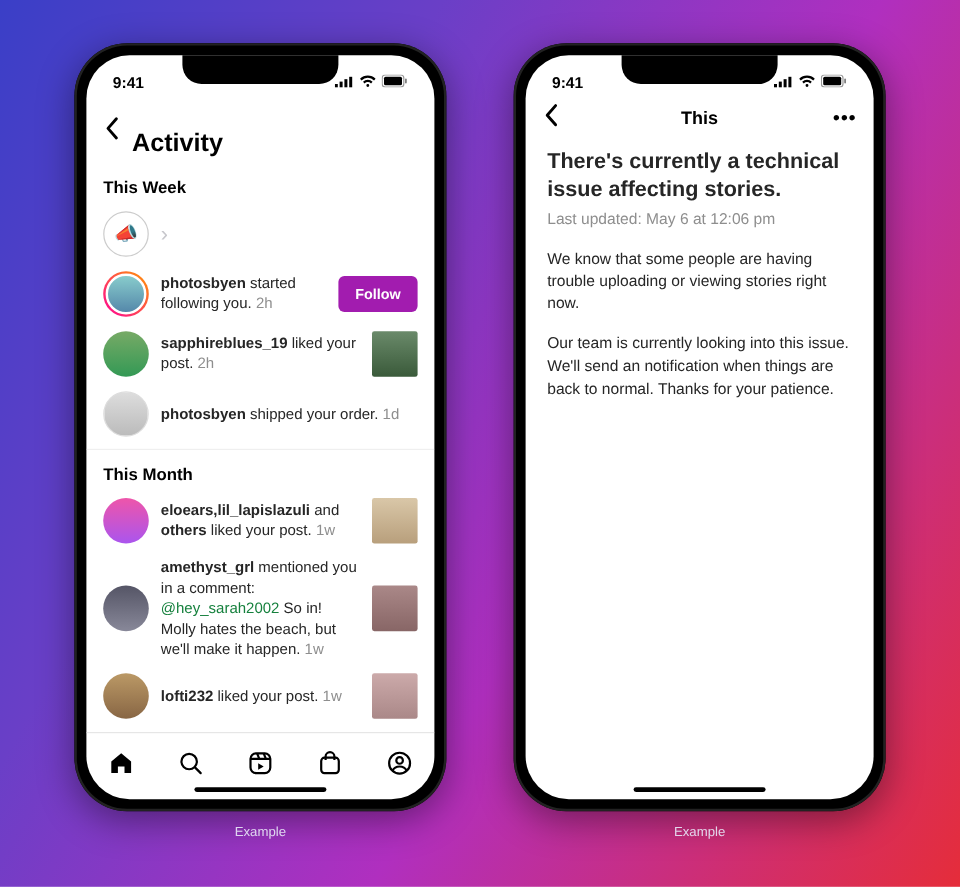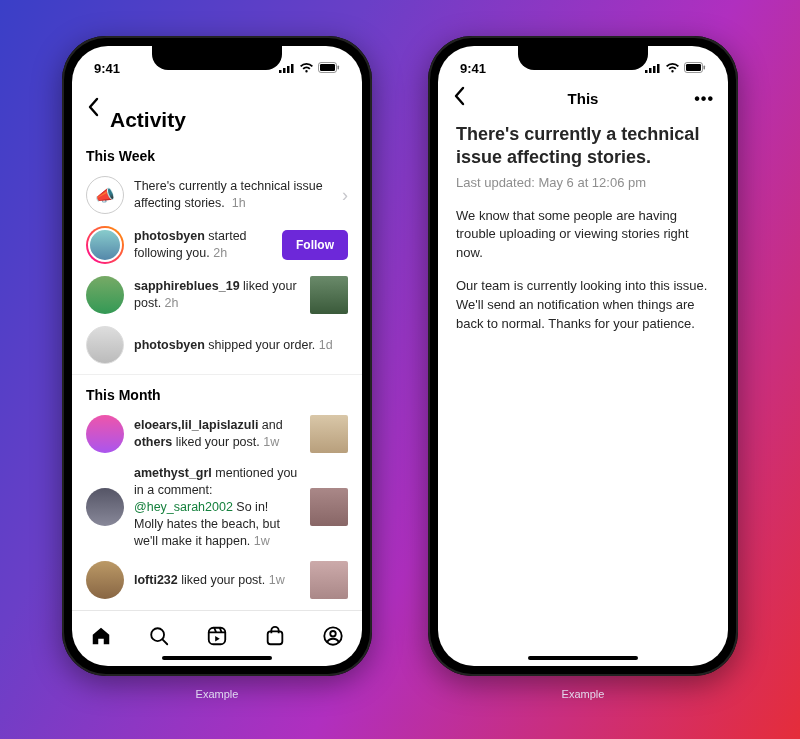--- a/index.html
+++ b/index.html
@@ -91,21 +91,21 @@
   }
   .row-text { flex: 1; font-size: 12.5px; line-height: 1.35; color: #262626;}
   .row-text .bold { font-weight: 600; }
   .row-text .muted { color: #8e8e8e; }
   .row-text .mention { color: #15803d; }
   .thumb { width: 38px; height: 38px; background: linear-gradient(#6a8a6a,#3a5a3a); flex-shrink:0; border-radius:2px;}
   .thumb.t2 { background: linear-gradient(#d9c7a8,#b89f7c); }
   .thumb.t3 { background: linear-gradient(#a88,#866); }
   .thumb.t4 { background: linear-gradient(#caa,#a88); }
   .follow-btn {
-    background: #6d28d9; color: #fff;
+    background: #a21caf; color: #fff;
     font-size: 12px; font-weight: 600;
     padding: 8px 14px; border-radius: 5px;
     border: none; cursor: pointer;
   }
   .chevron { color: #c7c7cc; font-size: 18px; }
   .divider { height: 1px; background: #efefef; margin: 4px 0; }
   .tabbar {
     height: 56px;
     border-top: 1px solid #e6e6e6;
     display: flex;
@@ -160,24 +160,20 @@
                 <path d="M10 2 L3 10 L10 18" stroke="#000" stroke-width="2.4" fill="none" stroke-linecap="round" stroke-linejoin="round"></path>
               </svg></span>
           <span class="title-lg">Activity</span>
         </div>
 
         <div class="content">
           <div class="section-title">This Week</div>
 
           <div class="row">
             <div class="megaphone-av">📣</div>
-            <div class="row-text">
-              <span>There's currently a technical issue affecting stories.</span>
-              <span class="muted">&nbsp;<span>1h</span></span>
-            </div>
             <span class="chevron">›</span>
           </div>
 
           <div class="row">
             <div class="avatar story">
                 <div></div>
               </div>
             <div class="row-text">
               <span class="bold">photosbyen</span><span> started following you.</span>
               <span class="muted"> <span>2h</span></span>

